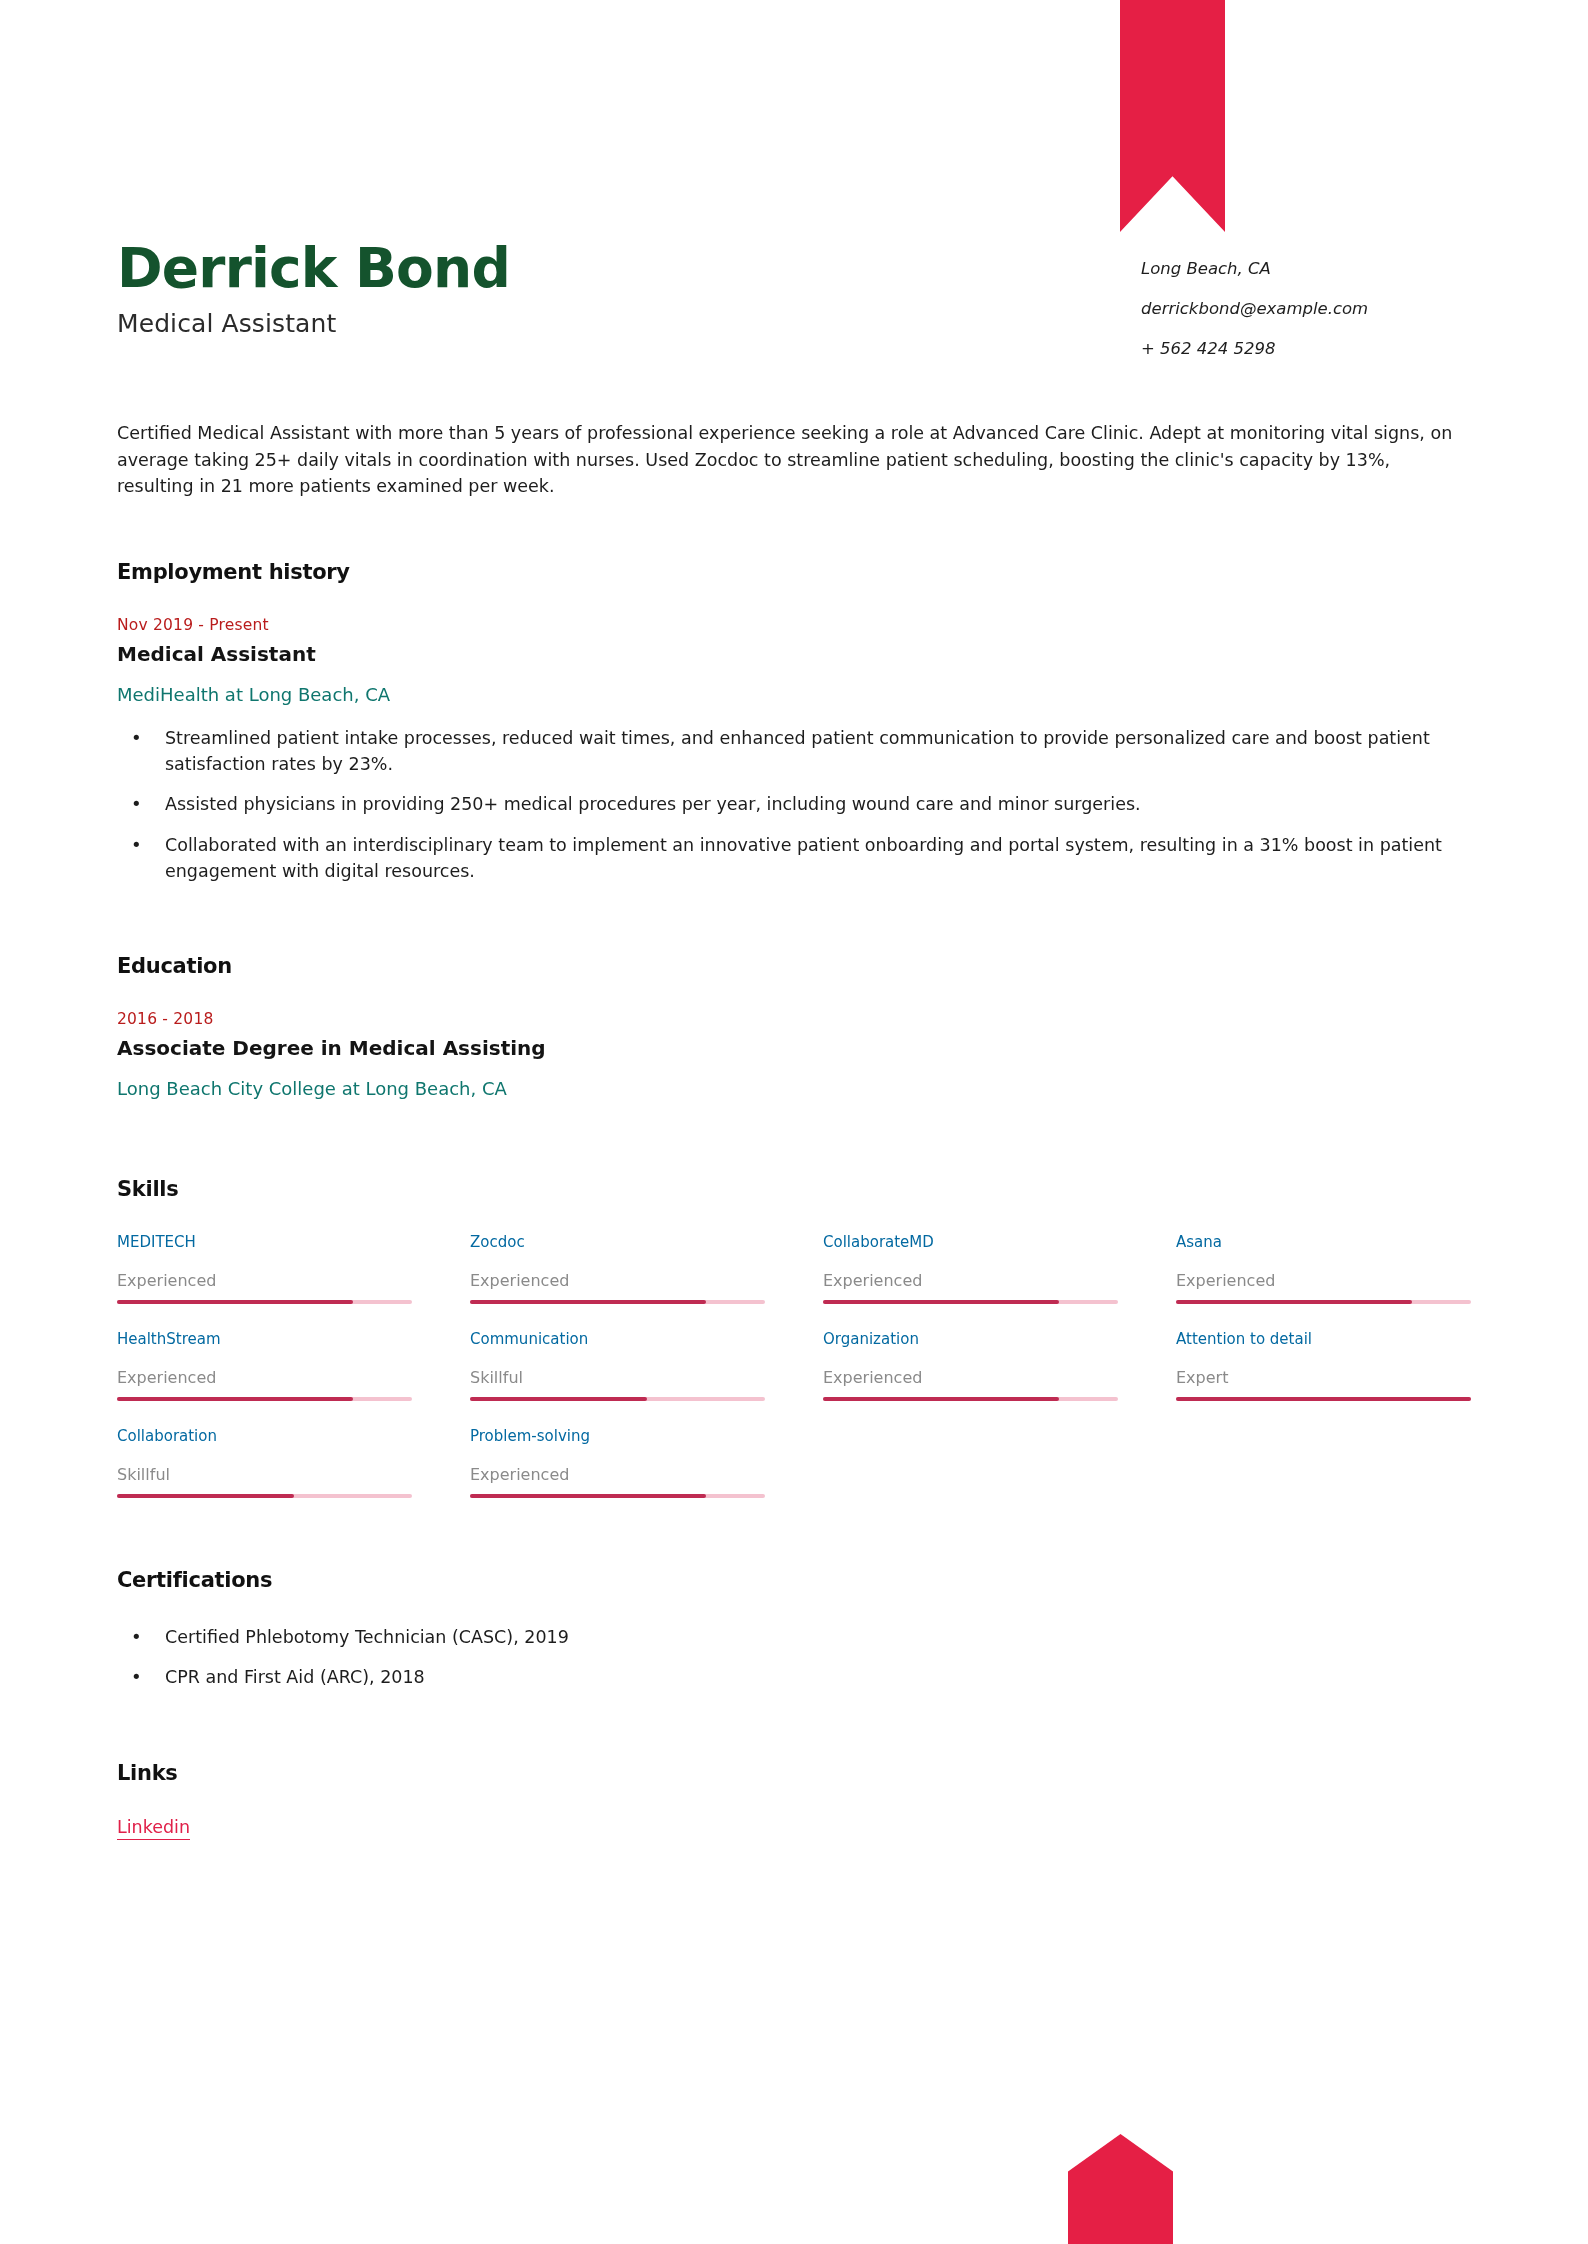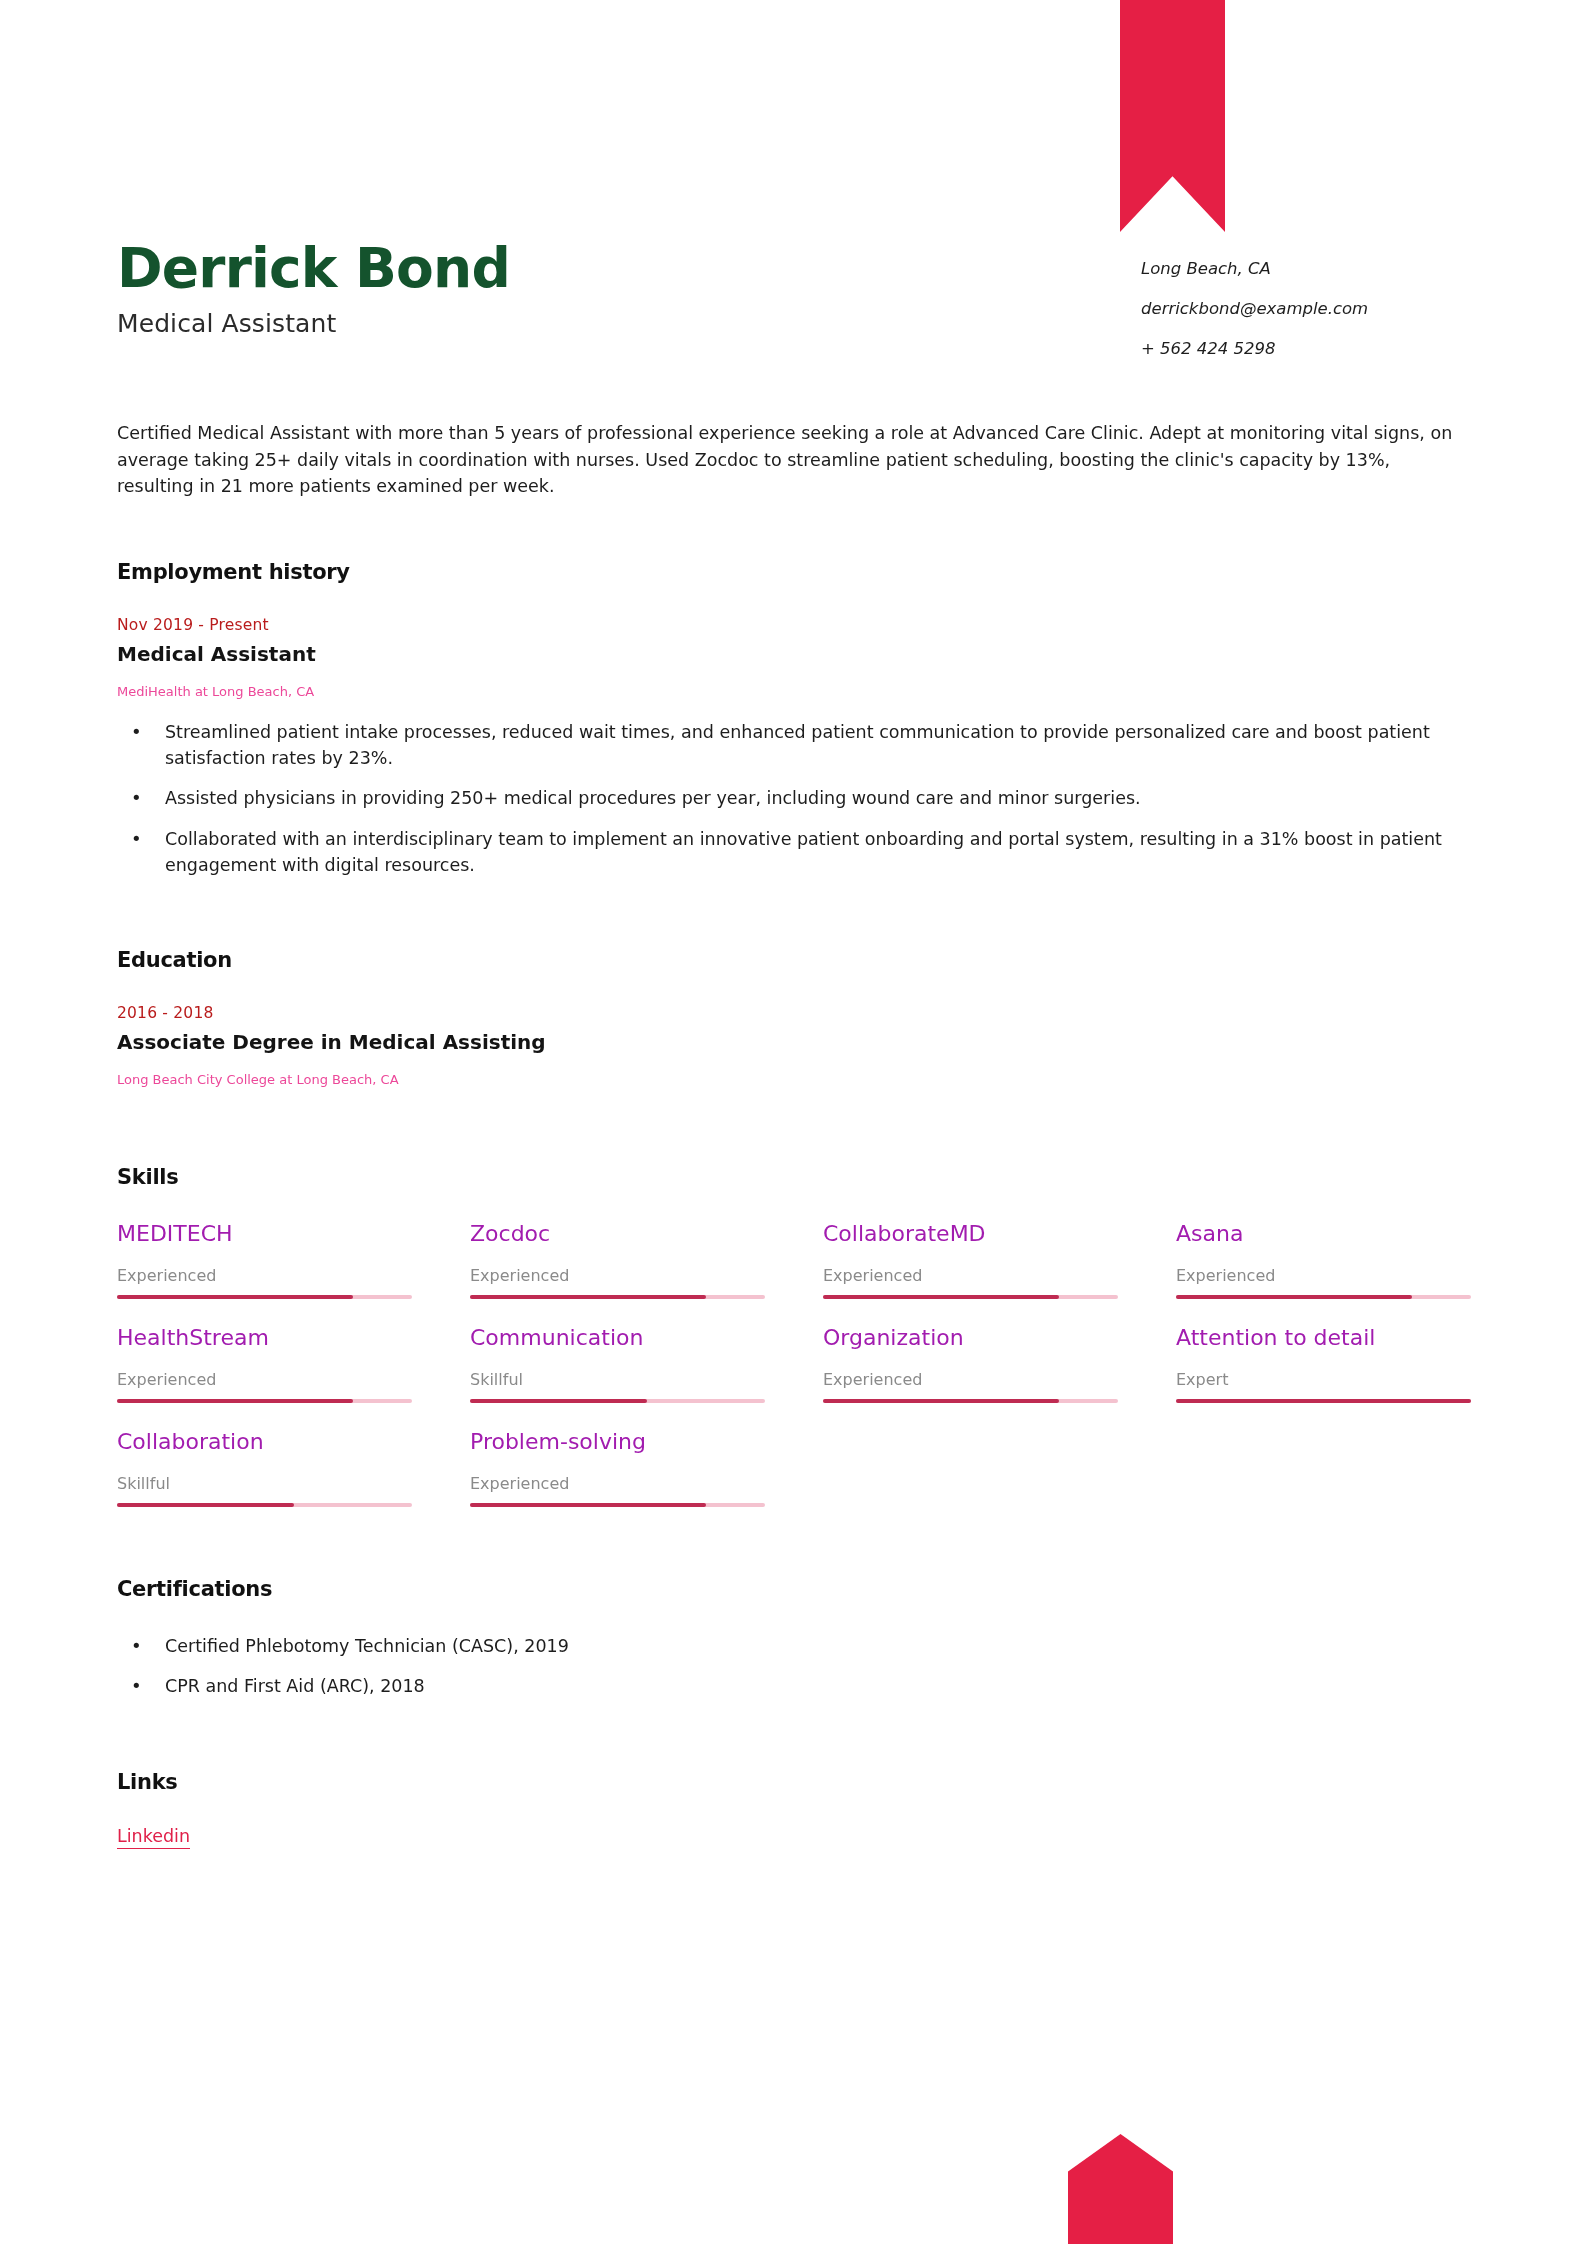--- a/index.html
+++ b/index.html
@@ -108,22 +108,22 @@
     margin-bottom: 8px;
     letter-spacing: 0.2px;
   }
   .entry-title {
     font-size: 20px;
     font-weight: 700;
     color: #141414;
     margin-bottom: 18px;
   }
   .entry-org {
-    font-size: 13px;
-    color: #ec4899;
+    font-size: 18px;
+    color: #0f766e;
     margin-bottom: 20px;
   }
 
   ul.bullets { list-style: none; }
   ul.bullets li {
     position: relative;
     padding-left: 48px;
     font-size: 17.5px;
     line-height: 1.5;
     color: #1d1d1d;
@@ -144,22 +144,22 @@
 
   
   .skills-grid {
     display: grid;
     grid-template-columns: repeat(4, 1fr);
     column-gap: 58px;
     row-gap: 26px;
   }
   .skill { width: 100%; }
   .skill-name {
-    font-size: 22px;
-    color: #a21caf;
+    font-size: 15px;
+    color: #0369a1;
     margin-bottom: 20px;
   }
   .skill-level {
     font-size: 16px;
     color: #8a8a8a;
     margin-bottom: 10px;
   }
   .skill-bar {
     position: relative;
     width: 100%;

